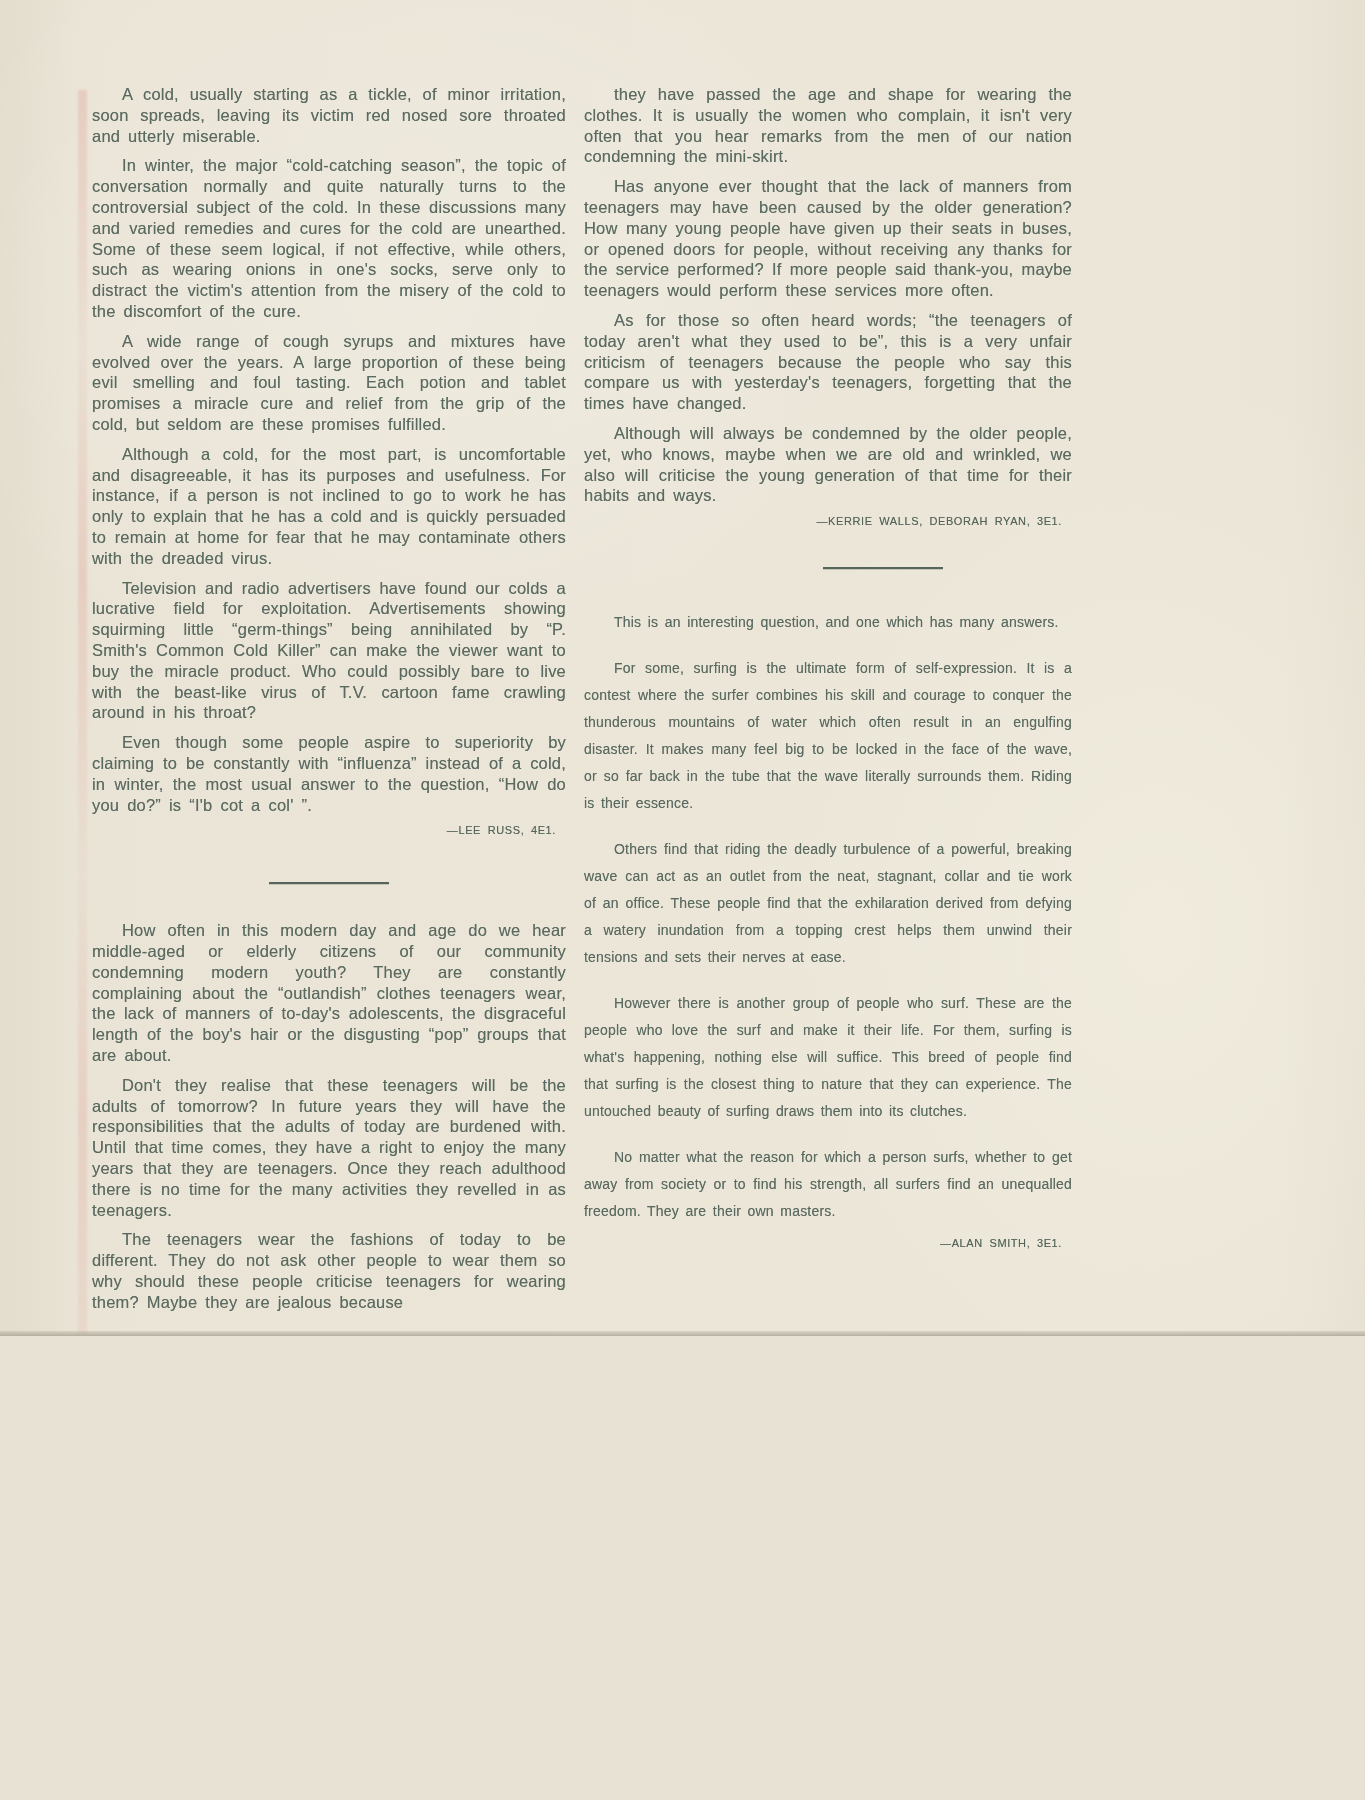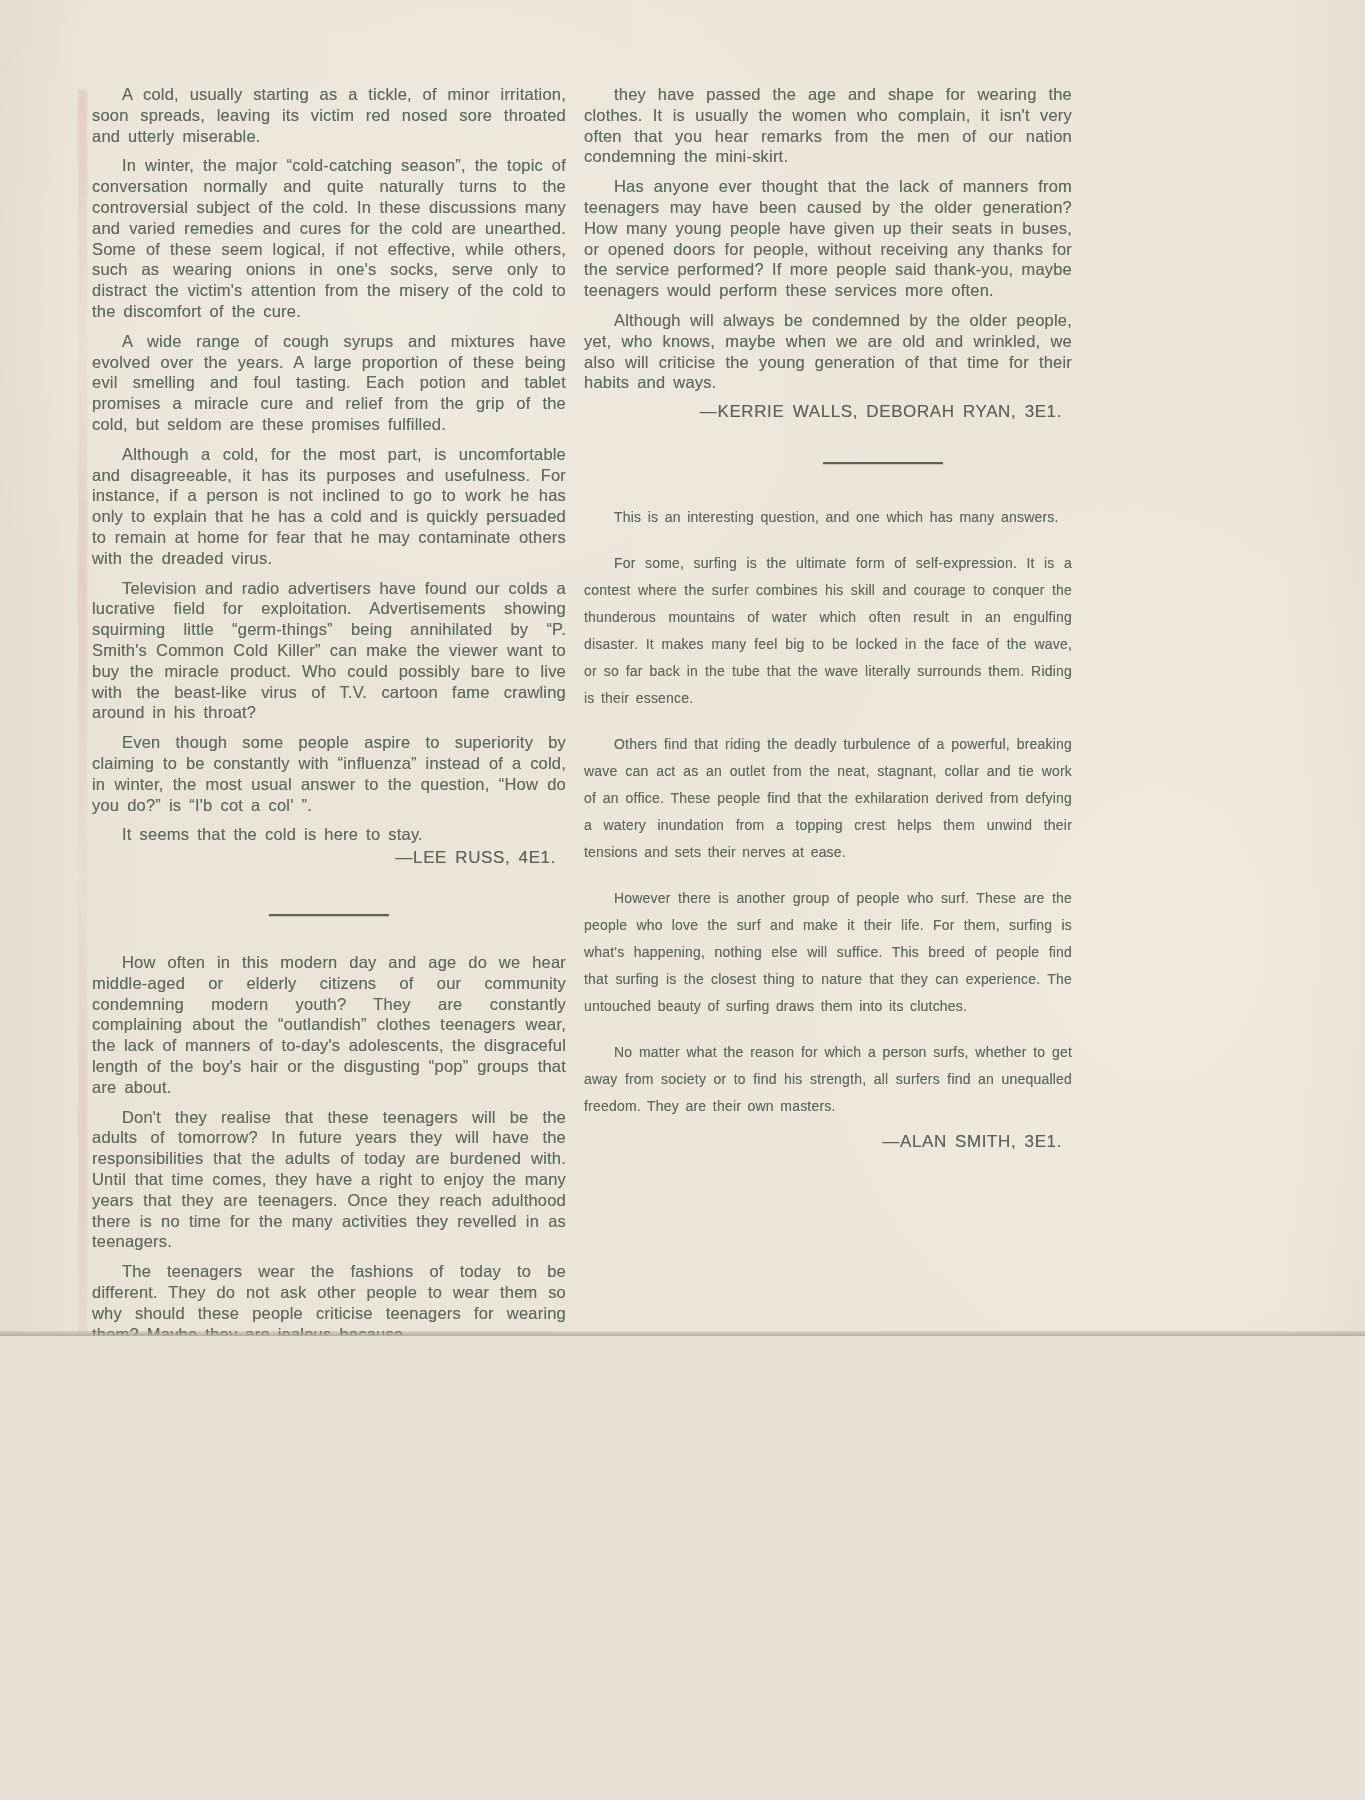--- a/index.html
+++ b/index.html
@@ -42,21 +42,21 @@
     color:#5a6a60;
     text-shadow:0 0 0.5px rgba(90,106,96,0.55);
   }
   p.body.large {
     font-size:14px; line-height:27px;
     word-spacing:2.4px; margin-bottom:12px;margin-top:19px;
   }
   p.single { text-align:left; margin:0; }
   p.byline {
     margin:3px 10px 0 0; text-align:right;
-    font-size:17px; letter-spacing:0.6px; word-spacing:3px;
+    font-size:11px; letter-spacing:0.6px; word-spacing:3px;
     color:#54645a; text-shadow:0 0 0.5px rgba(84,100,90,0.55);
   }
   .divider {
     width:120px; height:2px; background:#55655c;
     margin:46px auto 36px auto;
     box-shadow:0 1px 0 rgba(85,101,92,0.25);
   }
   .col-right .divider { margin:40px auto 40px auto; transform:translateX(55px); }
   h2.heading {
     margin:0 0 28px 0; text-align:center;
@@ -93,33 +93,33 @@
 
   <div class="pink-streak"></div>
 
   <div class="col col-left">
     <p class="body">A cold, usually starting as a tickle, of minor irritation, soon spreads, leaving its victim red nosed sore throated and utterly miserable.</p>
     <p class="body">In winter, the major “cold-catching season”, the topic of conversation normally and quite naturally turns to the controversial subject of the cold. In these discussions many and varied remedies and cures for the cold are unearthed. Some of these seem logical, if not effective, while others, such as wearing onions in one's socks, serve only to distract the victim's attention from the misery of the cold to the discomfort of the cure.</p>
     <p class="body">A wide range of cough syrups and mixtures have evolved over the years. A large proportion of these being evil smelling and foul tasting. Each potion and tablet promises a miracle cure and relief from the grip of the cold, but seldom are these promises fulfilled.</p>
     <p class="body">Although a cold, for the most part, is uncomfortable and disagreeable, it has its purposes and usefulness. For instance, if a person is not inclined to go to work he has only to explain that he has a cold and is quickly persuaded to remain at home for fear that he may contaminate others with the dreaded virus.</p>
     <p class="body">Television and radio advertisers have found our colds a lucrative field for exploitation. Advertisements showing squirming little “germ-things” being annihilated by “P. Smith's Common Cold Killer” can make the viewer want to buy the miracle product. Who could possibly bare to live with the beast-like virus of T.V. cartoon fame crawling around in his throat?</p>
     <p class="body">Even though some people aspire to superiority by claiming to be constantly with “influenza” instead of a cold, in winter, the most usual answer to the question, “How do you do?” is “I'b cot a col' ”.</p>
-    <p class="body single">It seems that the cold is here to stay.</p>
     <p class="byline">—LEE RUSS, 4E1.</p>
 
     <div class="divider"></div>
 
     <p class="body">How often in this modern day and age do we hear middle-aged or elderly citizens of our community condemning modern youth? They are constantly complaining about the “outlandish” clothes teenagers wear, the lack of manners of to-day's adolescents, the disgraceful length of the boy's hair or the disgusting “pop” groups that are about.</p>
     <p class="body">Don't they realise that these teenagers will be the adults of tomorrow? In future years they will have the responsibilities that the adults of today are burdened with. Until that time comes, they have a right to enjoy the many years that they are teenagers. Once they reach adulthood there is no time for the many activities they revelled in as teenagers.</p>
     <p class="body">The teenagers wear the fashions of today to be different. They do not ask other people to wear them so why should these people criticise teenagers for wearing them? Maybe they are jealous because</p>
   </div>
 
   <div class="col col-right">
     <p class="body">they have passed the age and shape for wearing the clothes. It is usually the women who complain, it isn't very often that you hear remarks from the men of our nation condemning the mini-skirt.</p>
     <p class="body">Has anyone ever thought that the lack of manners from teenagers may have been caused by the older generation? How many young people have given up their seats in buses, or opened doors for people, without receiving any thanks for the service performed? If more people said thank-you, maybe teenagers would perform these services more often.</p>
+    <p class="body">As for those so often heard words; “the teenagers of today aren't what they used to be”, this is a very unfair criticism of teenagers because the people who say this compare us with yesterday's teenagers, forgetting that the times have changed.</p>
     <p class="body">Although will always be condemned by the older people, yet, who knows, maybe when we are old and wrinkled, we also will criticise the young generation of that time for their habits and ways.</p>
     <p class="byline">—KERRIE WALLS, DEBORAH RYAN, 3E1.</p>
 
     <div class="divider"></div>
 
     <p class="body large">This is an interesting question, and one which has many answers.</p>
     <p class="body large">For some, surfing is the ultimate form of self-expression. It is a contest where the surfer combines his skill and courage to conquer the thunderous mountains of water which often result in an engulfing disaster. It makes many feel big to be locked in the face of the wave, or so far back in the tube that the wave literally surrounds them. Riding is their essence.</p>
     <p class="body large">Others find that riding the deadly turbulence of a powerful, breaking wave can act as an outlet from the neat, stagnant, collar and tie work of an office. These people find that the exhilaration derived from defying a watery inundation from a topping crest helps them unwind their tensions and sets their nerves at ease.</p>
     <p class="body large">However there is another group of people who surf. These are the people who love the surf and make it their life. For them, surfing is what's happening, nothing else will suffice. This breed of people find that surfing is the closest thing to nature that they can experience. The untouched beauty of surfing draws them into its clutches.</p>
     <p class="body large">No matter what the reason for which a person surfs, whether to get away from society or to find his strength, all surfers find an unequalled freedom. They are their own masters.</p>

